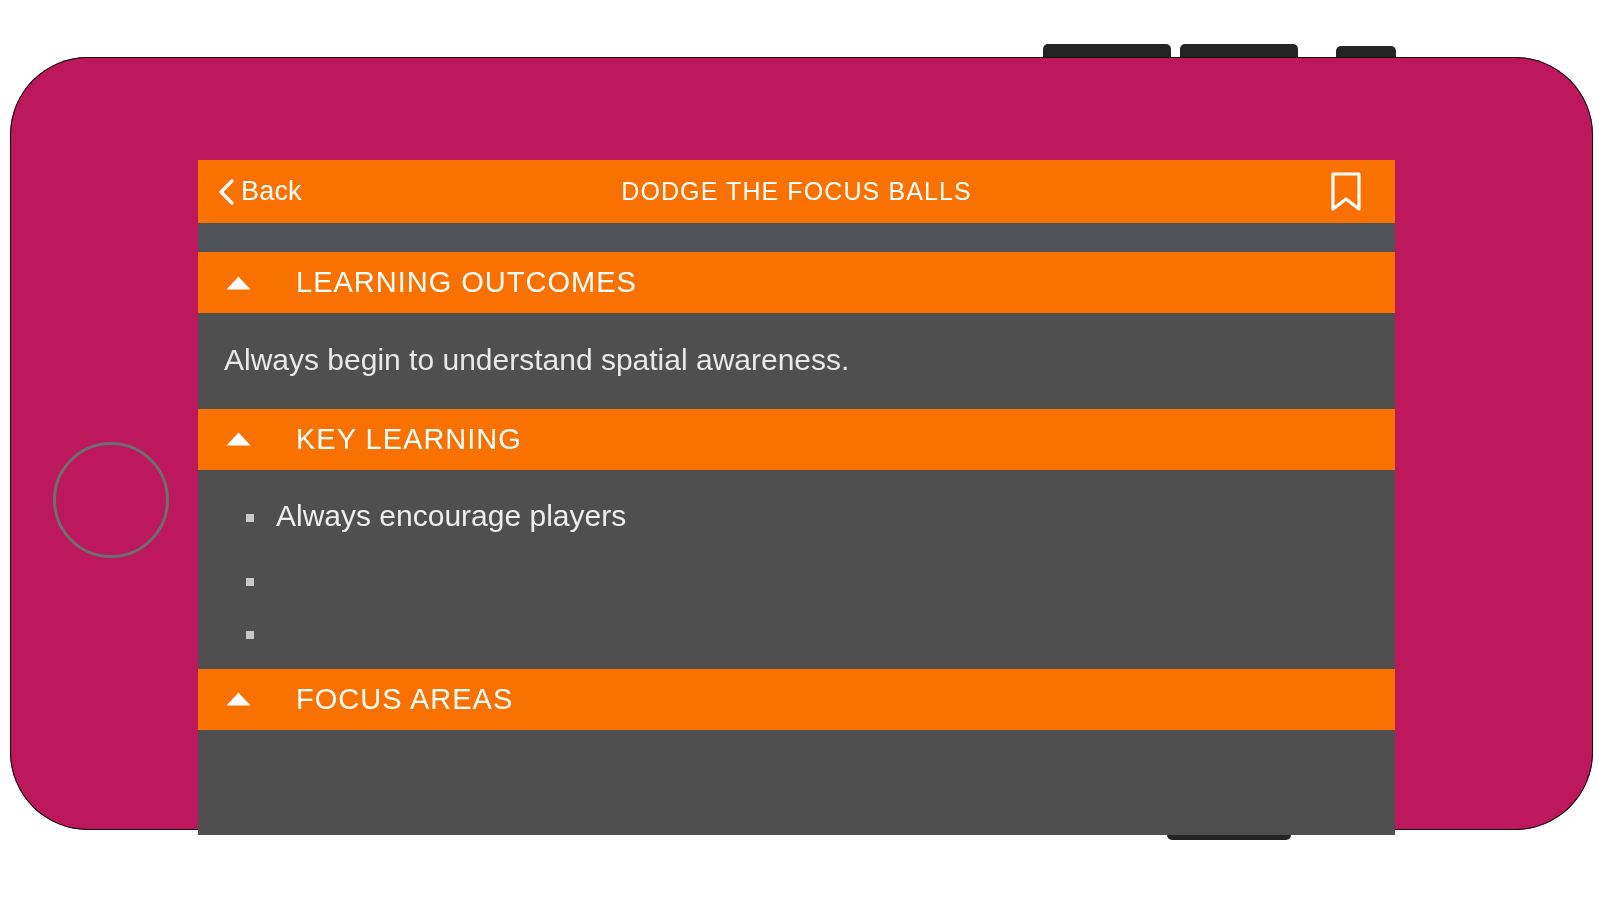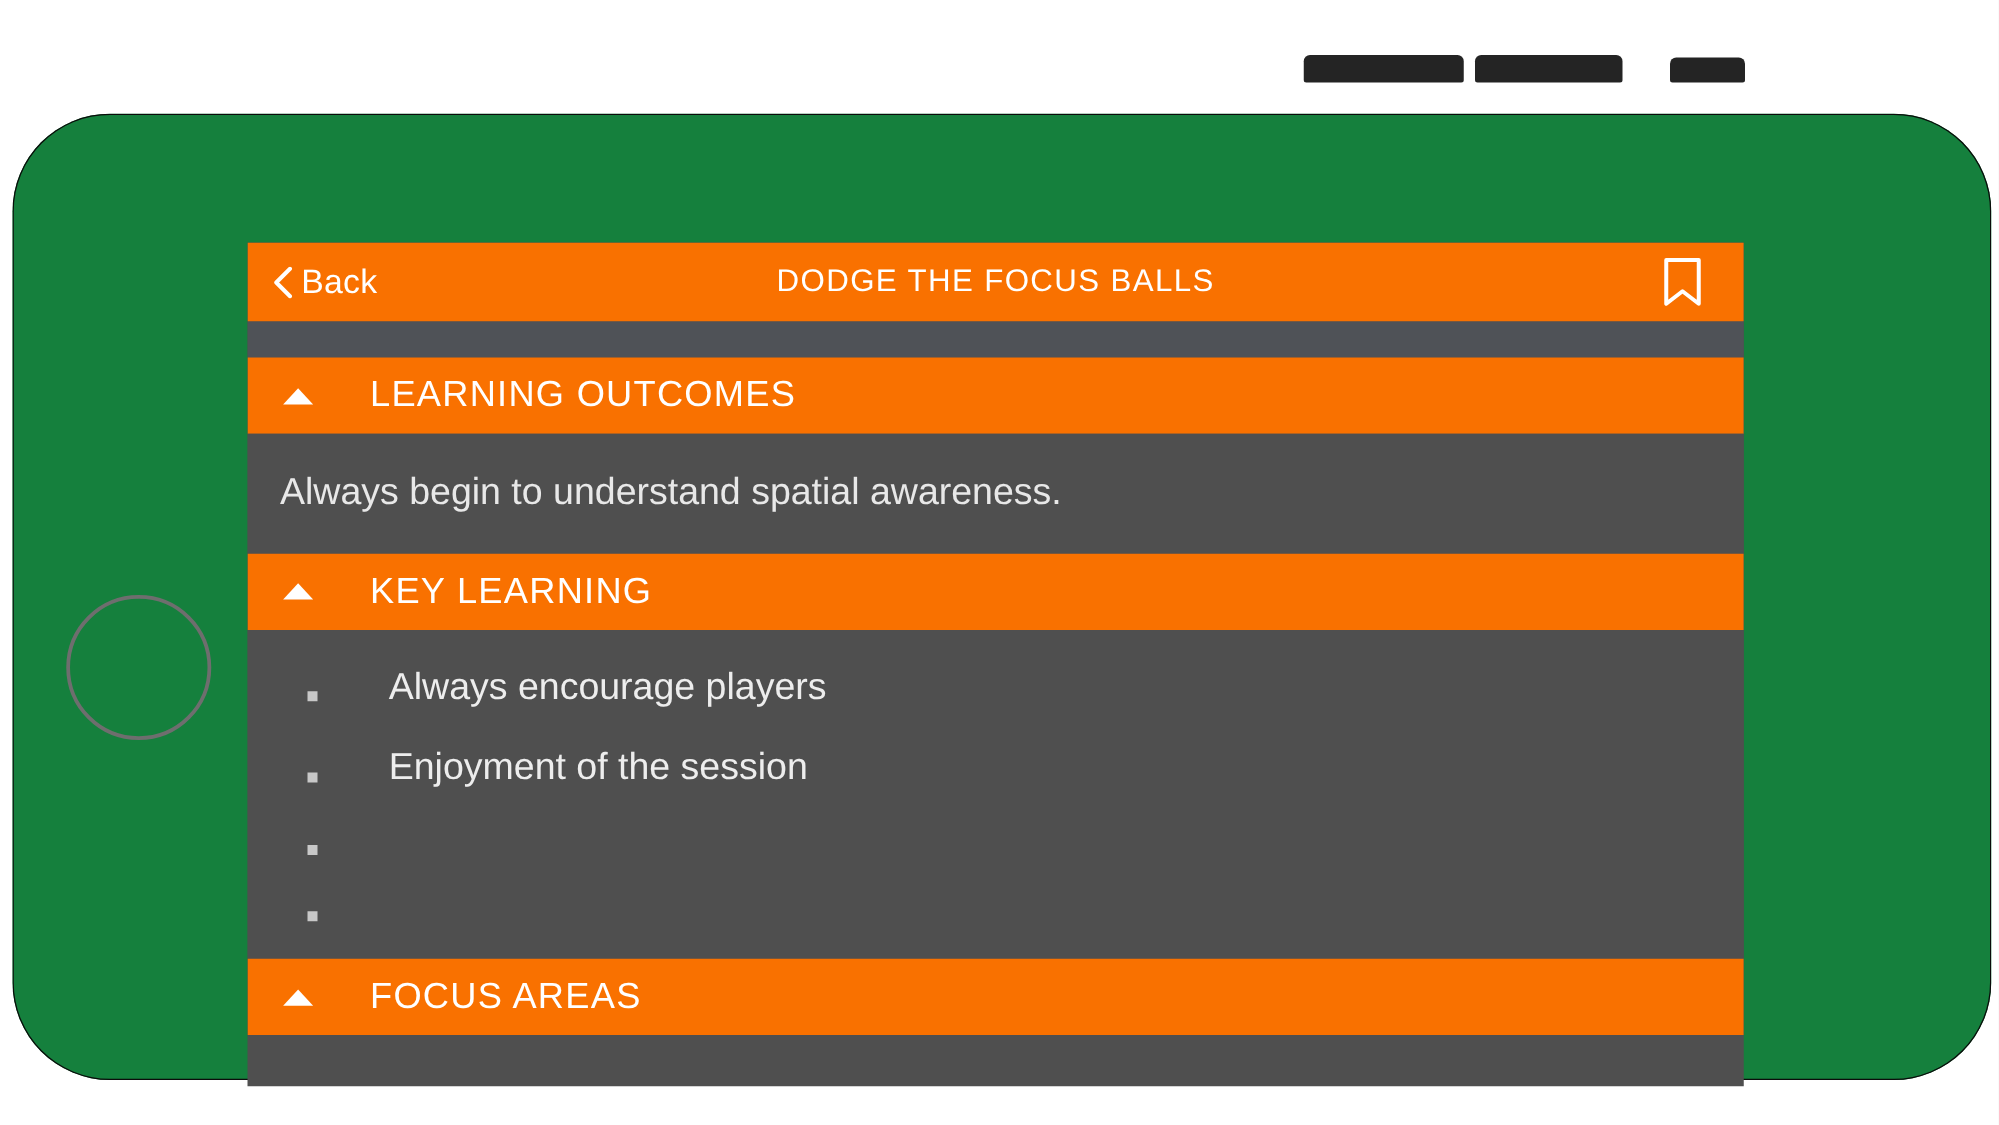--- a/index.html
+++ b/index.html
@@ -19,24 +19,23 @@
     background: #ffffff;
   }
 
   
   .phone-body {
     position: absolute;
     left: 10px;
     top: 57px;
     width: 1583px;
     height: 773px;
-    background: #15803d;
+    background: #be185d;
     border-radius: 78px;
     box-shadow: 0 0 0 1px #0b0b0b inset;
-    margin-top: 34px;
   }
 
   .edge-btn {
     position: absolute;
     background: #242424;
     border-radius: 5px 5px 2px 2px;
   }
   .edge-btn.bottom { border-radius: 2px 2px 5px 5px; }
 
   
@@ -163,24 +162,23 @@
     line-height: 1.15;
   }
 
   .bullet-list {
     padding: 28px 0 24px 0;
     margin: 0;
   }
 
   .bullet-row {
     display: flex;
-    align-items: center;
+    align-items: flex-start;
     padding: 0 0 0 48px;
     margin-bottom: 29px;
-    gap: 35px;
   }
   .bullet-row:last-child { margin-bottom: 6px; }
 
   .bullet-dot {
     width: 8px;
     height: 8px;
     background: #c8c8c8;
     flex: 0 0 auto;
     margin-top: 16px;
     margin-right: 22px;
@@ -245,24 +243,20 @@
         <span class="section-title">KEY LEARNING</span>
       </div>
       <div class="section-body">
         <div class="bullet-list">
           <div class="bullet-row">
             <span class="bullet-dot"></span>
             <span class="bullet-text">Always encourage players</span>
           </div>
           <div class="bullet-row">
             <span class="bullet-dot"></span>
-            <span class="bullet-text">Enjoyment of the session</span>
-          </div>
-          <div class="bullet-row">
-            <span class="bullet-dot"></span>
           </div>
           <div class="bullet-row">
             <span class="bullet-dot"></span>
           </div>
         </div>
       </div>
 
       <div class="section-header">
         <svg class="caret-up" viewBox="0 0 27 16">
           <path d="M13.5 1.5 L25.5 14.5 L1.5 14.5 Z" fill="#ffffff"></path>

